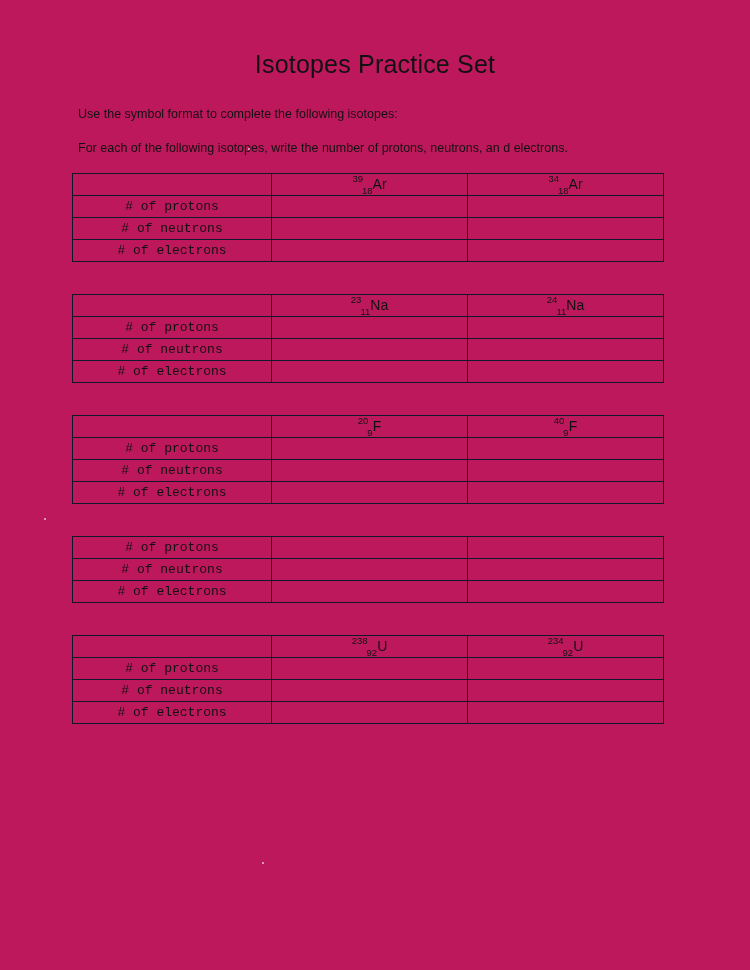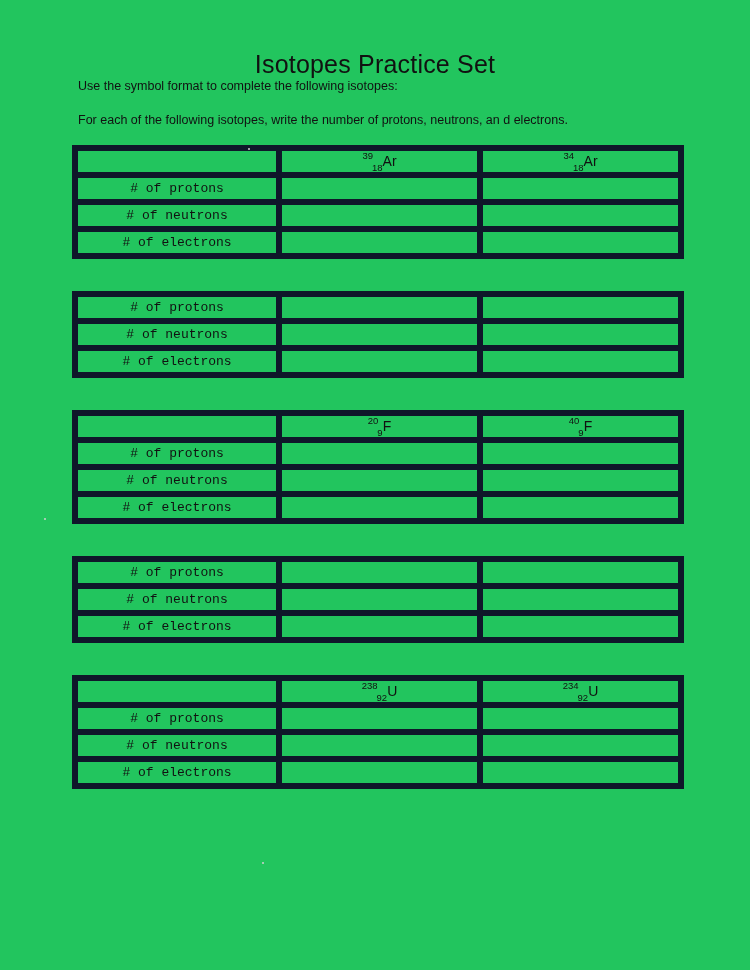--- a/index.html
+++ b/index.html
@@ -11,54 +11,55 @@
     height: 970px;
     background: #ffffff;
     font-family: "Liberation Sans", sans-serif;
     color: #1a1a1a;
     overflow: hidden;
   }
   .page {
     position: relative;
     width: 750px;
     height: 970px;
-    background: #22c55e;
+    background: #be185d;
   }
   .doc-title {
     text-align: center;
     font-size: 25px;
     font-weight: normal;
     letter-spacing: 0.2px;
     margin: 0;
     padding-top: 50px;
     color: #111;
   }
   .intro-block {
     padding: 0 0 0 78px;
   }
   .intro-line-1 {
     font-size: 12.5px;
+    margin-top: 28px;
     color: #111;
   }
   .intro-line-2 {
     font-size: 12.5px;
     margin-top: 20px;
     color: #111;
   }
   .tables {
     margin-top: 18px;
   }
   table.iso-table {
     border-collapse: collapse;
     margin: 0 0 32px 72px;
     width: 588px;
     table-layout: fixed;
   }
   table.iso-table td {
-    border: 6px solid #0f172a;
+    border: 1px solid #0f172a;
     height: 21px;
     padding: 0;
     font-size: 13px;
     color: #111;
   }
   td.label-col {
     width: 198px;
     text-align: center;
     vertical-align: middle;
     font-family: Liberation Mono, monospace;
@@ -149,20 +150,33 @@
       <tr>
         <td class="label-col"># of electrons</td>
         <td class="blank-col"></td>
         <td class="blank-col"></td>
       </tr>
     </tbody>
       </table>
 
     <table class="iso-table">
       <tbody>
+          <tr>
+        <td class="label-col"></td>
+        <td class="header-col">
+          <span class="symbol">
+            <span class="mass">23</span><span class="atomic">11</span><span class="el">Na</span>
+          </span>
+        </td>
+        <td class="header-col">
+          <span class="symbol">
+            <span class="mass">24</span><span class="atomic">11</span><span class="el">Na</span>
+          </span>
+        </td>
+      </tr>
       <tr>
         <td class="label-col"># of protons</td>
         <td class="blank-col"></td>
         <td class="blank-col"></td>
       </tr>
       <tr>
         <td class="label-col"># of neutrons</td>
         <td class="blank-col"></td>
         <td class="blank-col"></td>
       </tr>

